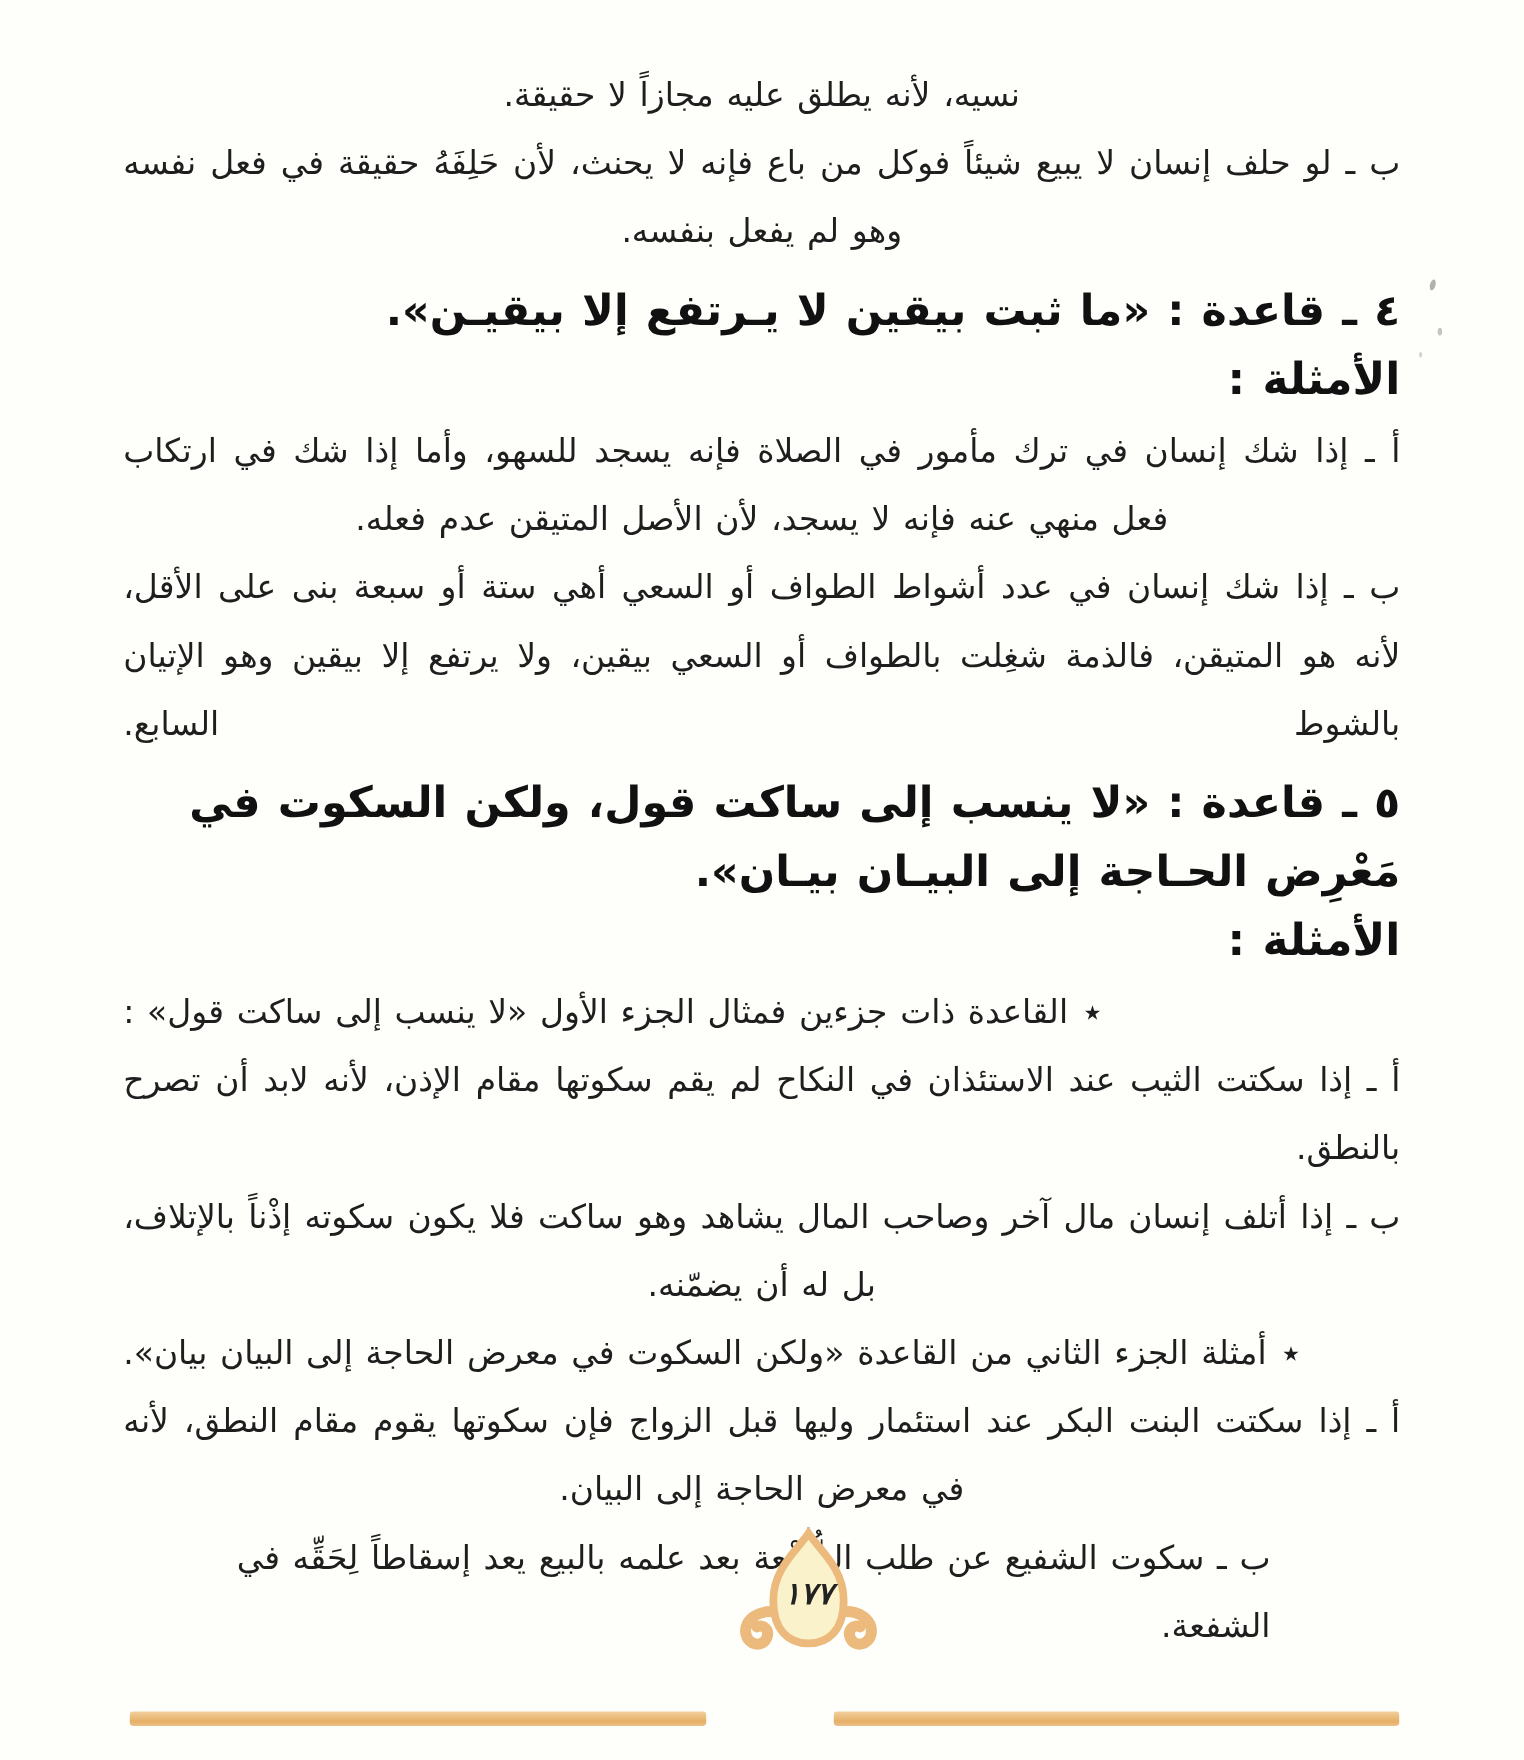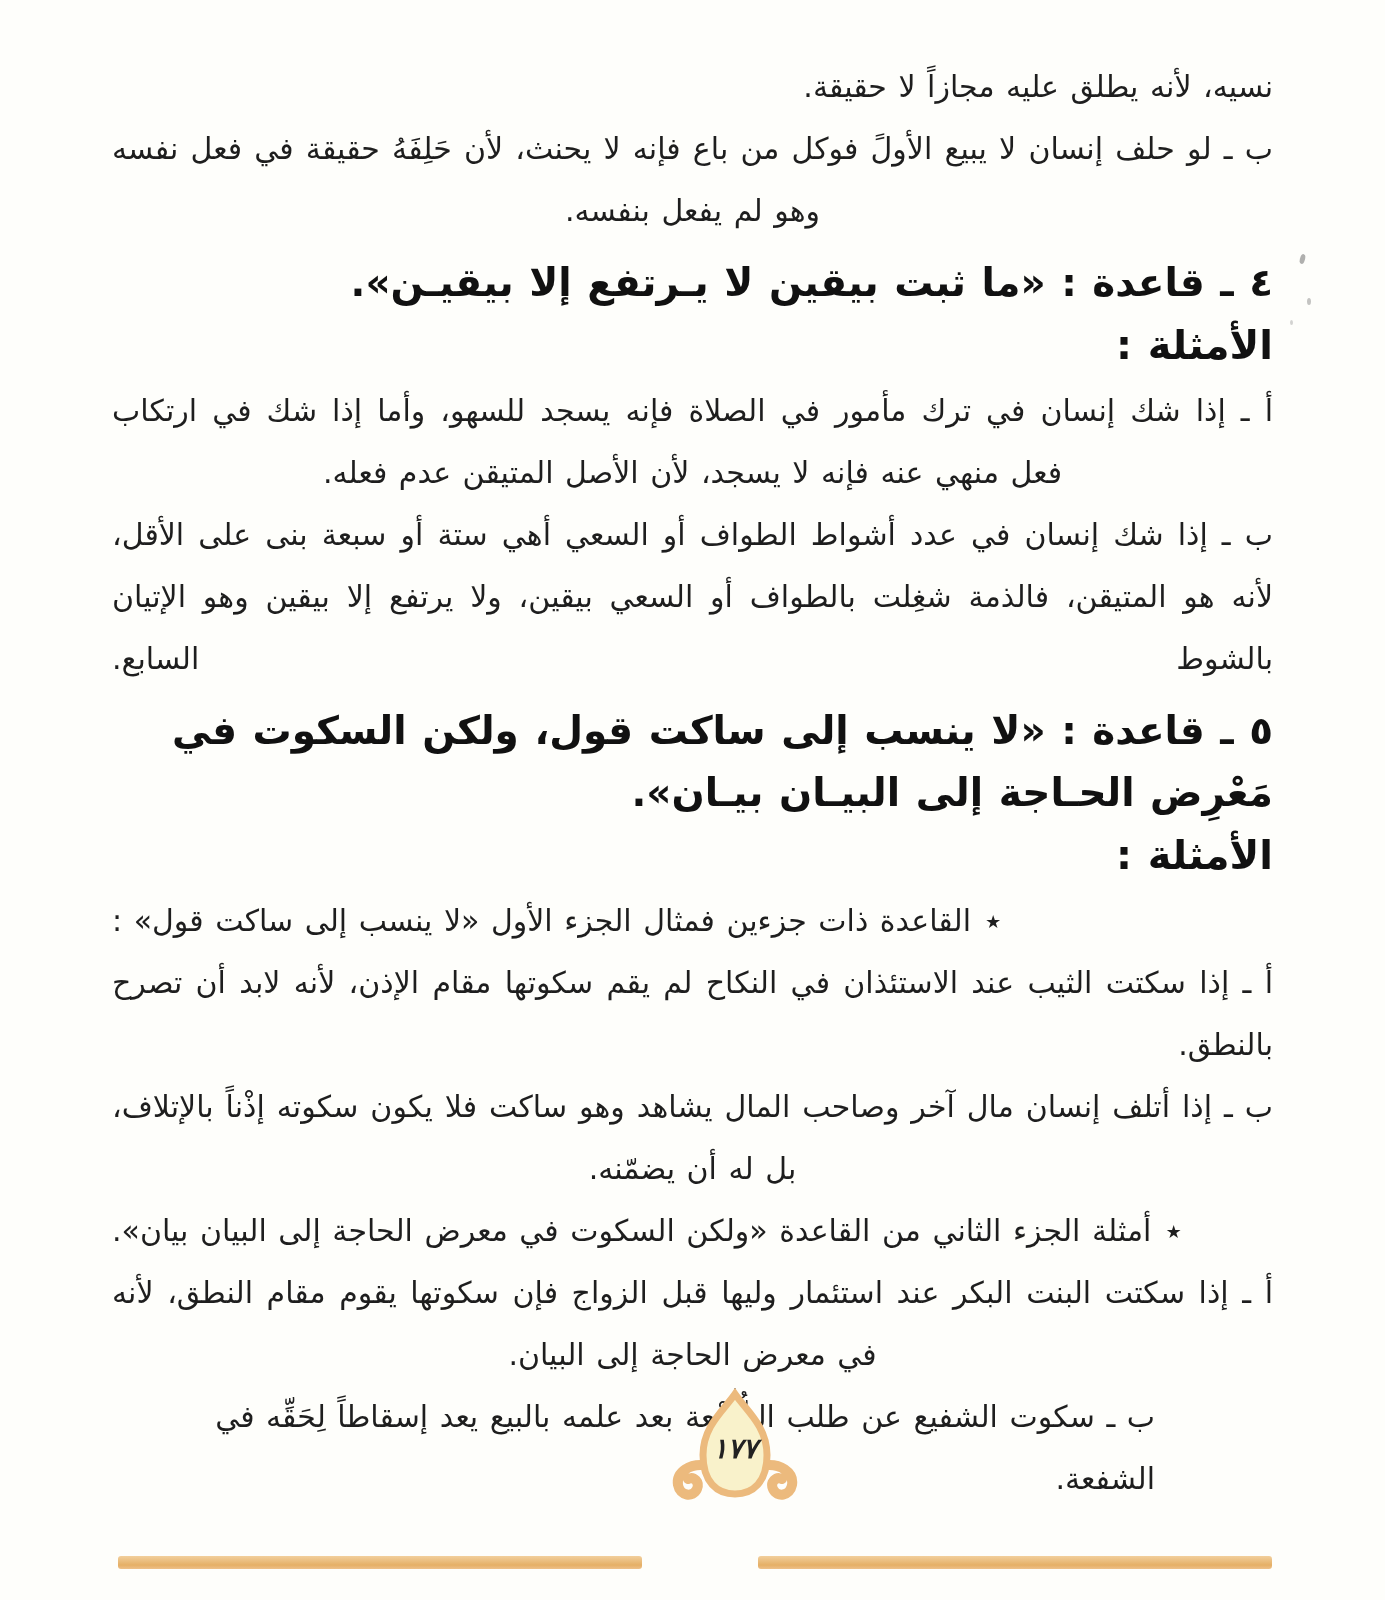--- a/index.html
+++ b/index.html
@@ -10,21 +10,21 @@
     color:#1e1e1e;
     position:relative;
     overflow:hidden;
   }
   .content {
     position:absolute;
     top:56px; right:112px; left:112px;
     direction:rtl;
   }
   .block { font-size:30px; line-height:62px; word-spacing:2px; }
-  .center-line    { text-align:right; }
+  .center-line    { text-align:center; }
   .para-center-end{ text-align:justify; text-align-last:center; }
   .para-full      { text-align:justify; text-align-last:justify; }
   .heading    { font-weight:bold; font-size:39px; text-align:right; margin-top:10px; color:#111; }
   .subheading { font-weight:bold; font-size:40px; text-align:right; margin-bottom:4px; color:#111; }
   .star-line  { text-align:left; padding-right:58px; }
   .star       { display:inline-block; margin-left:14px; }
   .indent-line{ padding-right:118px; }
 
   
   .speck { position:absolute; background:#6f6f6f; border-radius:50%; }
@@ -40,21 +40,21 @@
   }
   .footer-bar.left  { left:118px; width:524px; }
   .footer-bar.right { left:758px; width:514px; }
   .ornament { position:absolute; left:663px; top:1388px; width:144px; height:120px;font-style:italic; }
 </style>
 </head>
 <body>
 
 <div class="content">
   <div class="block center-line">نسيه، لأنه يطلق عليه مجازاً لا حقيقة.</div>
-  <div class="block para-center-end">ب ـ لو حلف إنسان لا يبيع الأولً فوكل من باع فإنه لا يحنث، لأن حَلِفَهُ حقيقة في فعل نفسه وهو لم يفعل بنفسه.</div>
+  <div class="block para-center-end">ب ـ لو حلف إنسان لا يبيع شيئاً فوكل من باع فإنه لا يحنث، لأن حَلِفَهُ حقيقة في فعل نفسه وهو لم يفعل بنفسه.</div>
   <div class="block heading">٤ ـ قاعدة : «ما ثبت بيقين لا يـرتفع إلا بيقيـن».</div>
   <div class="block subheading">الأمثلة :</div>
   <div class="block para-center-end">أ ـ إذا شك إنسان في ترك مأمور في الصلاة فإنه يسجد للسهو، وأما إذا شك في ارتكاب فعل منهي عنه فإنه لا يسجد، لأن الأصل المتيقن عدم فعله.</div>
   <div class="block para-full">ب ـ إذا شك إنسان في عدد أشواط الطواف أو السعي أهي ستة أو سبعة بنى على الأقل، لأنه هو المتيقن، فالذمة شغِلت بالطواف أو السعي بيقين، ولا يرتفع إلا بيقين وهو الإتيان بالشوط السابع.</div>
   <div class="block heading">٥ ـ قاعدة : «لا ينسب إلى ساكت قول، ولكن السكوت في مَعْرِض الحـاجة إلى البيـان بيـان».</div>
   <div class="block subheading">الأمثلة :</div>
 
   <div class="block star-line">
     <span class="star">٭</span><span>القاعدة ذات جزءين فمثال الجزء الأول «لا ينسب إلى ساكت قول» :</span>
   </div>

